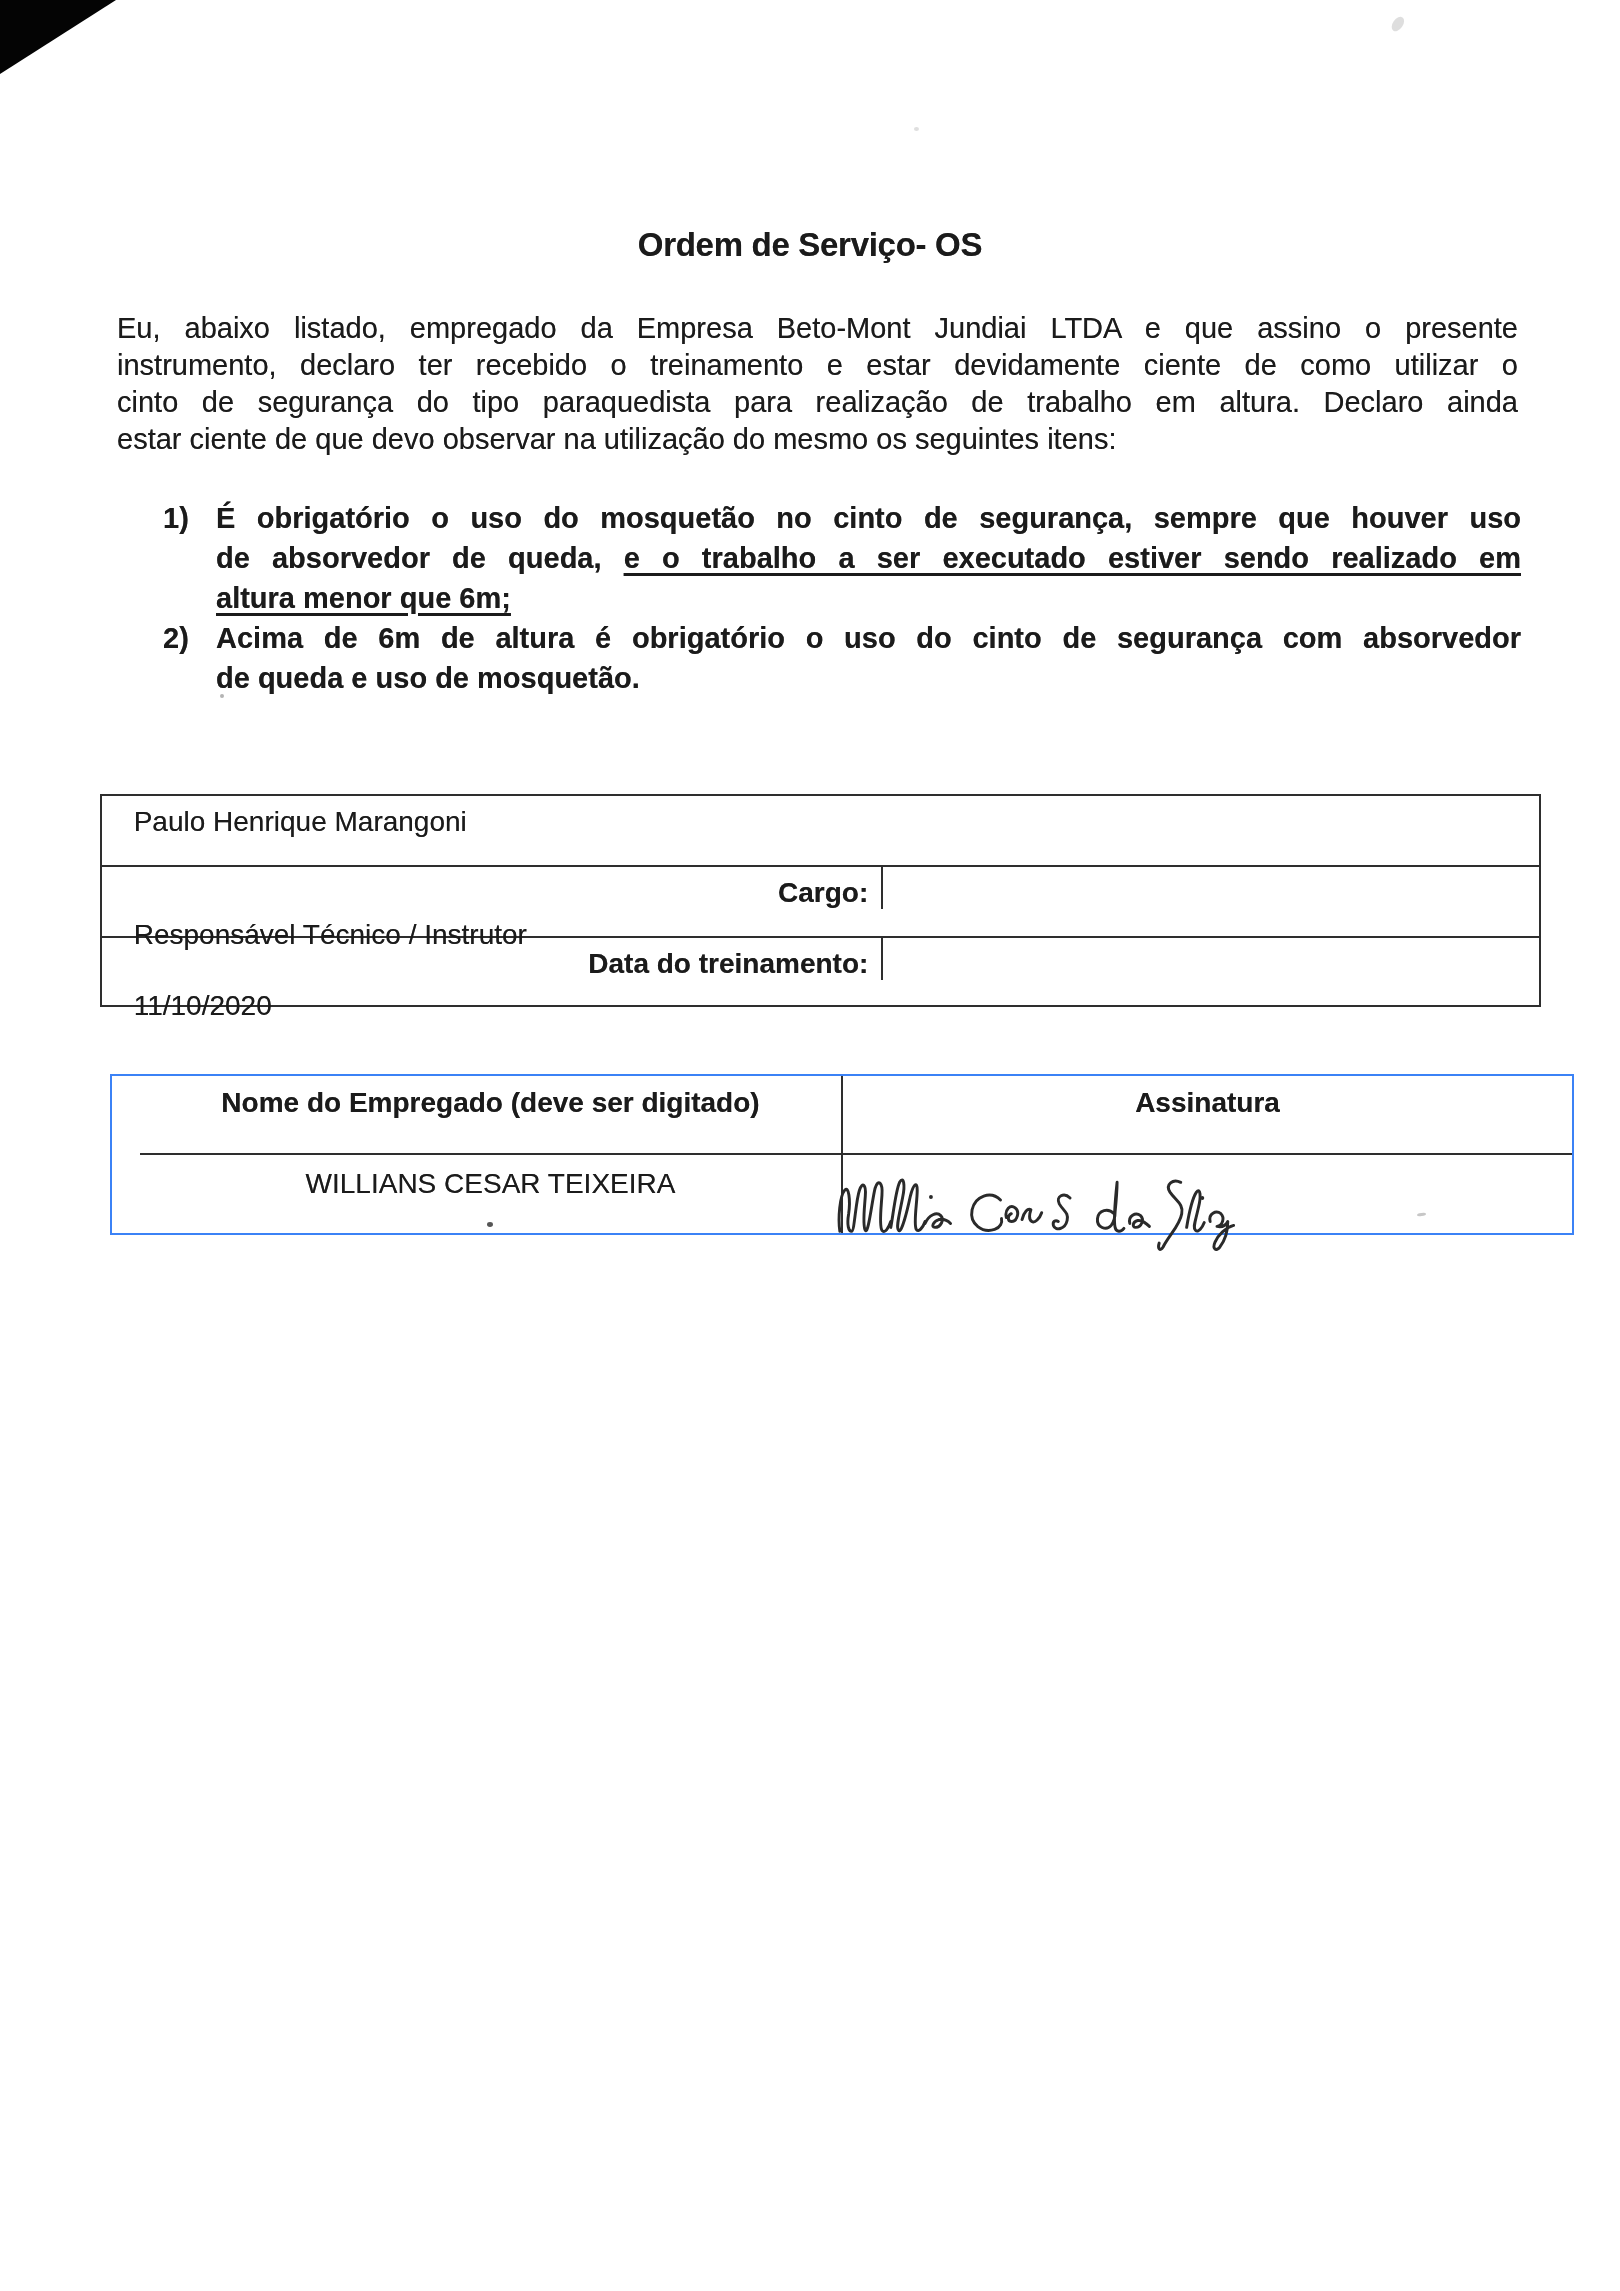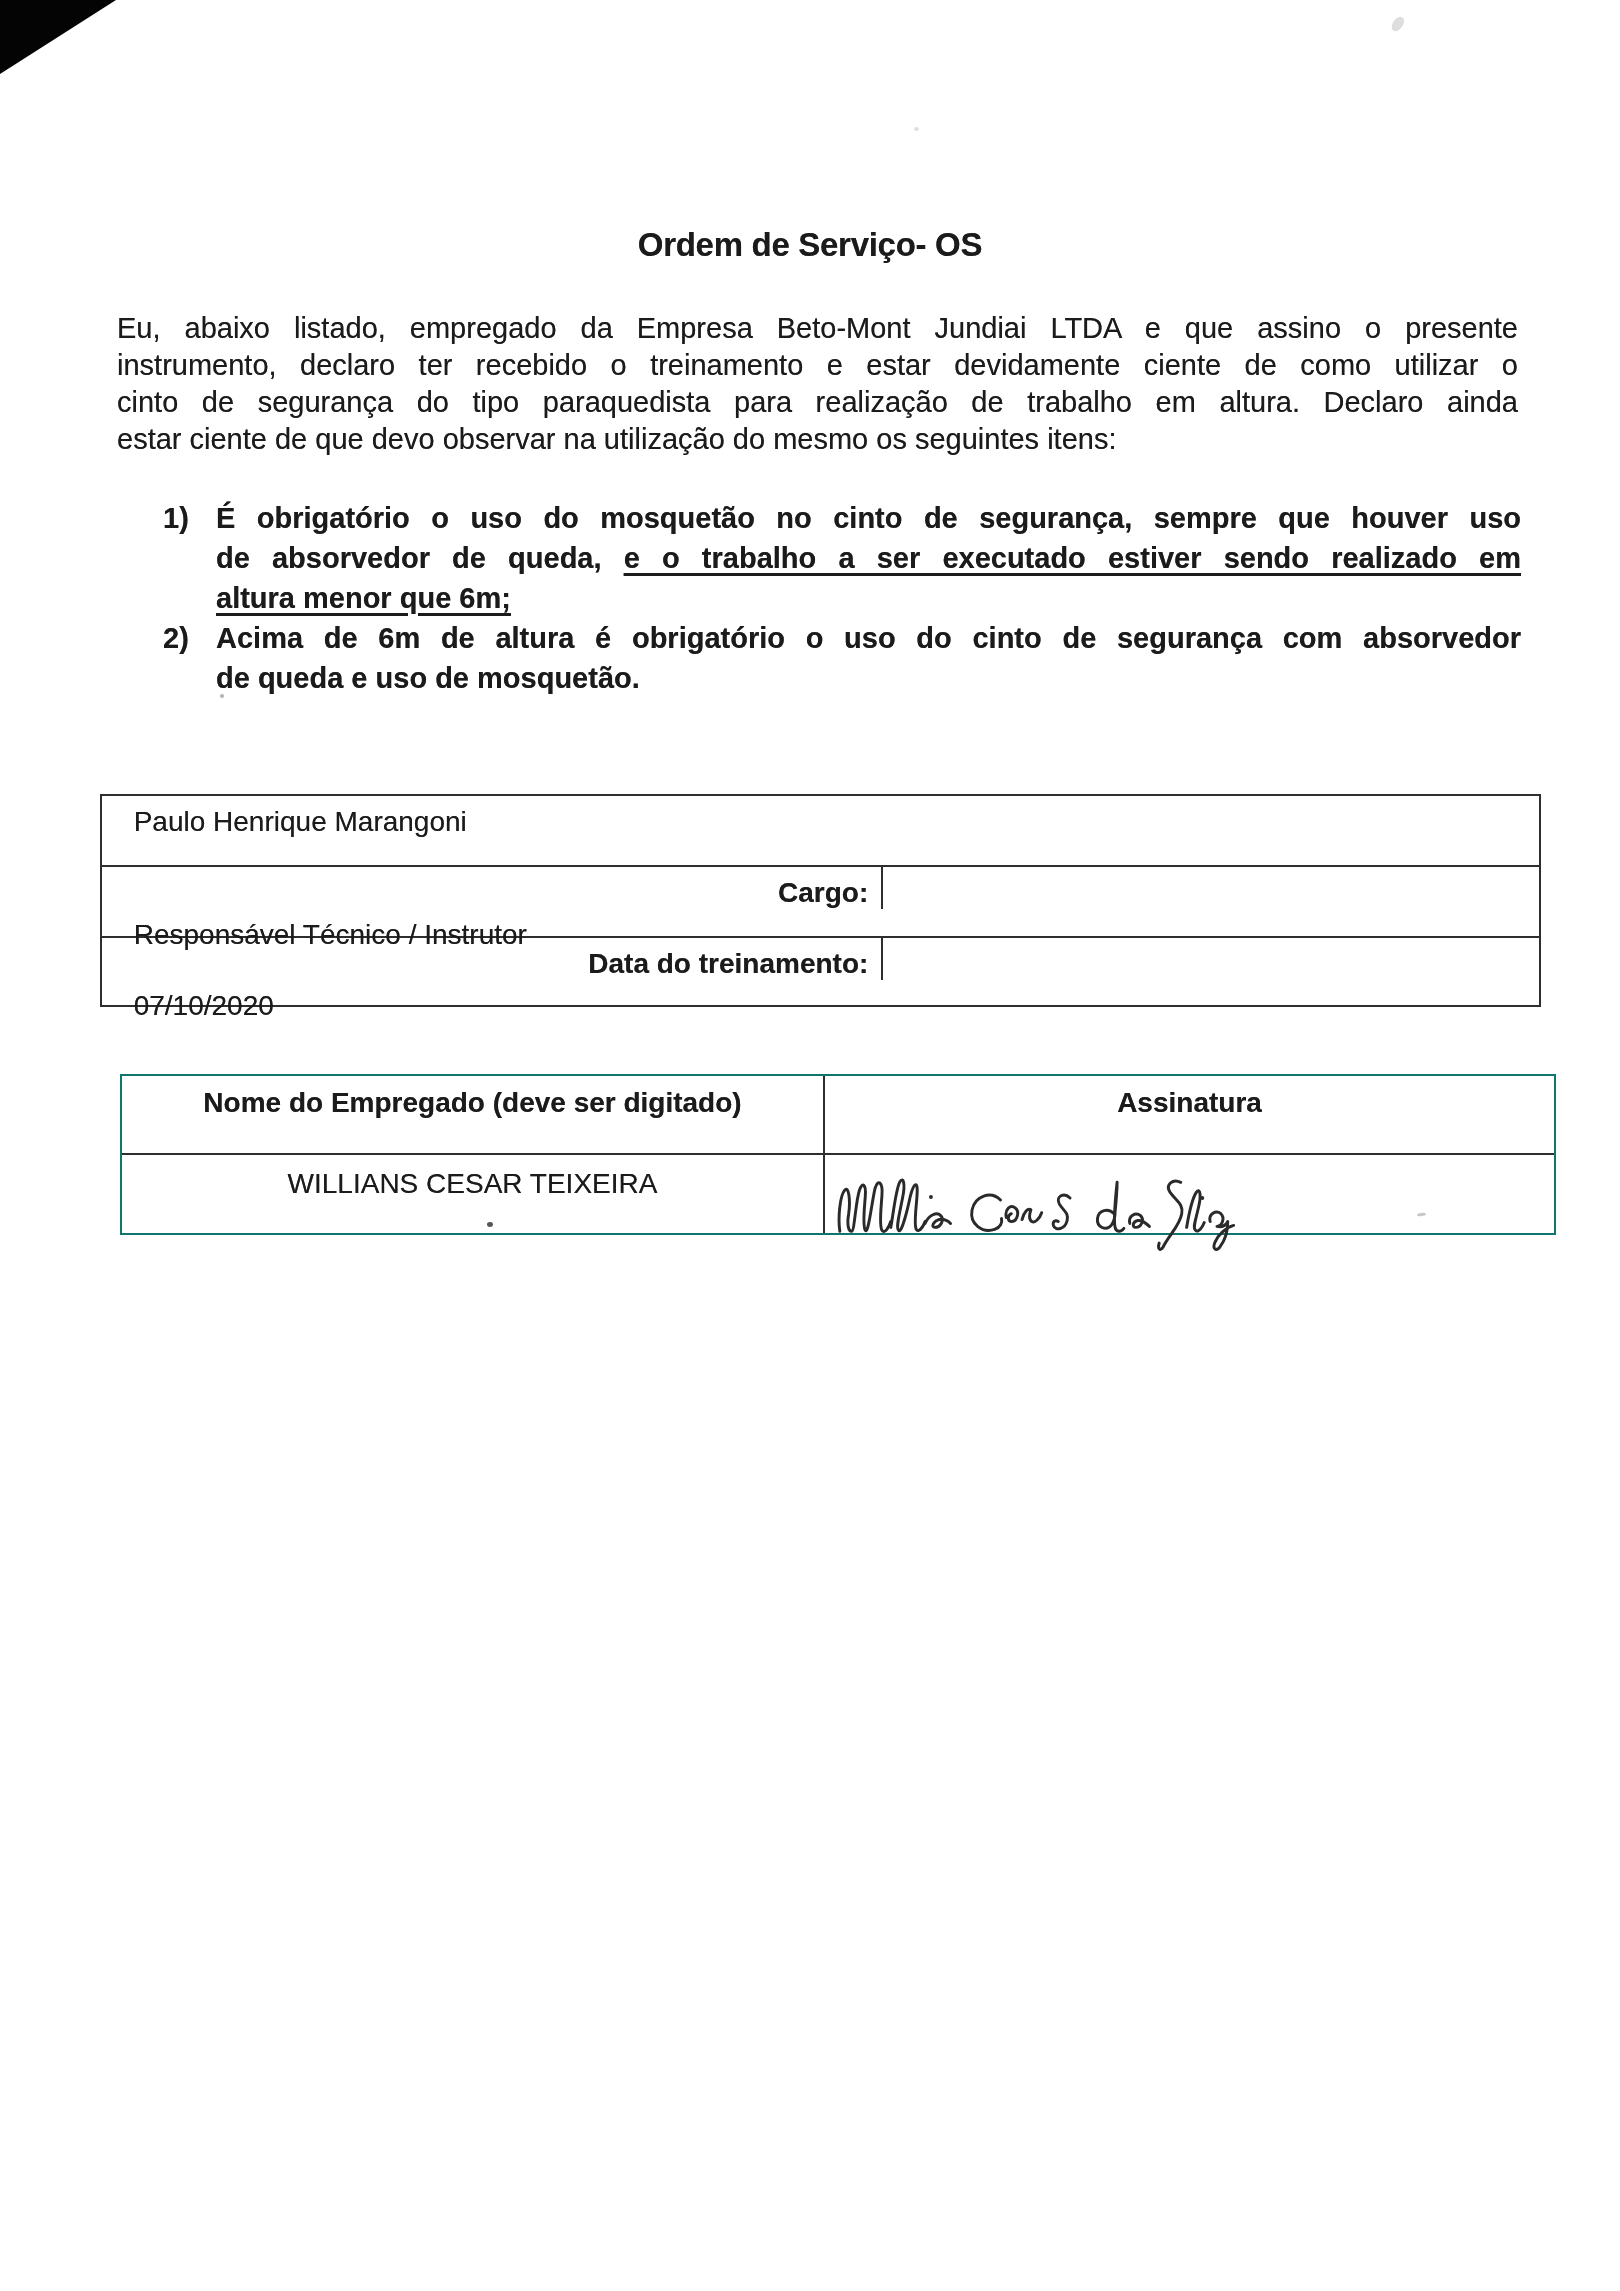--- a/index.html
+++ b/index.html
@@ -73,22 +73,23 @@
     text-align: right;
     padding: 9.8px 12.7px 0 0;
     font-weight: bold; font-size: 28px;
   }
   .t1-value { flex: 1; padding: 9.8px 0 0 12.7px; font-size: 28px; margin-left: 19px; }
   .t1 .r-tall { height: 69px; }
   .t1 .r-short { height: 67px; }
 
   
   .t2 {
-    position: absolute; left: 120px; top: 1074px; width: 1432px;
-    border: 2px solid #0f766e;
+    position: absolute; left: 110px; top: 1074px; width: 1432px;
+    border: 2px solid #3b82f6;
+    padding-left: 28px;
   }
   .t2-row { display: flex; }
   .t2-row + .t2-row { border-top: 2px solid #2e2e2e; }
   .t2-c1 {
     width: 703px; box-sizing: border-box;
     border-right: 2px solid #2e2e2e;
     text-align: center;
   }
   .t2-c2 { flex: 1; text-align: center; }
   .t2-head { height: 77px; font-weight: bold; font-size: 28px; }
@@ -142,21 +143,21 @@
   <div class="t1 txt">
       <div class="t1-row r-tall">
         <div class="t1-value">Paulo Henrique Marangoni</div>
       </div>
       <div class="t1-row r-tall">
         <div class="t1-label">Cargo:</div>
         <div class="t1-value">Responsável Técnico / Instrutor</div>
       </div>
       <div class="t1-row r-short">
         <div class="t1-label">Data do treinamento:</div>
-        <div class="t1-value">07/10/2020</div>
+        <div class="t1-value">11/10/2020</div>
       </div>
     </div>
 
   <div class="t2 txt">
     <div class="t2-row t2-head">
       <div class="t2-c1">Nome do Empregado (deve ser digitado)</div>
       <div class="t2-c2">Assinatura</div>
     </div>
     <div class="t2-row t2-data">
       <div class="t2-c1">WILLIANS CESAR TEIXEIRA</div>

